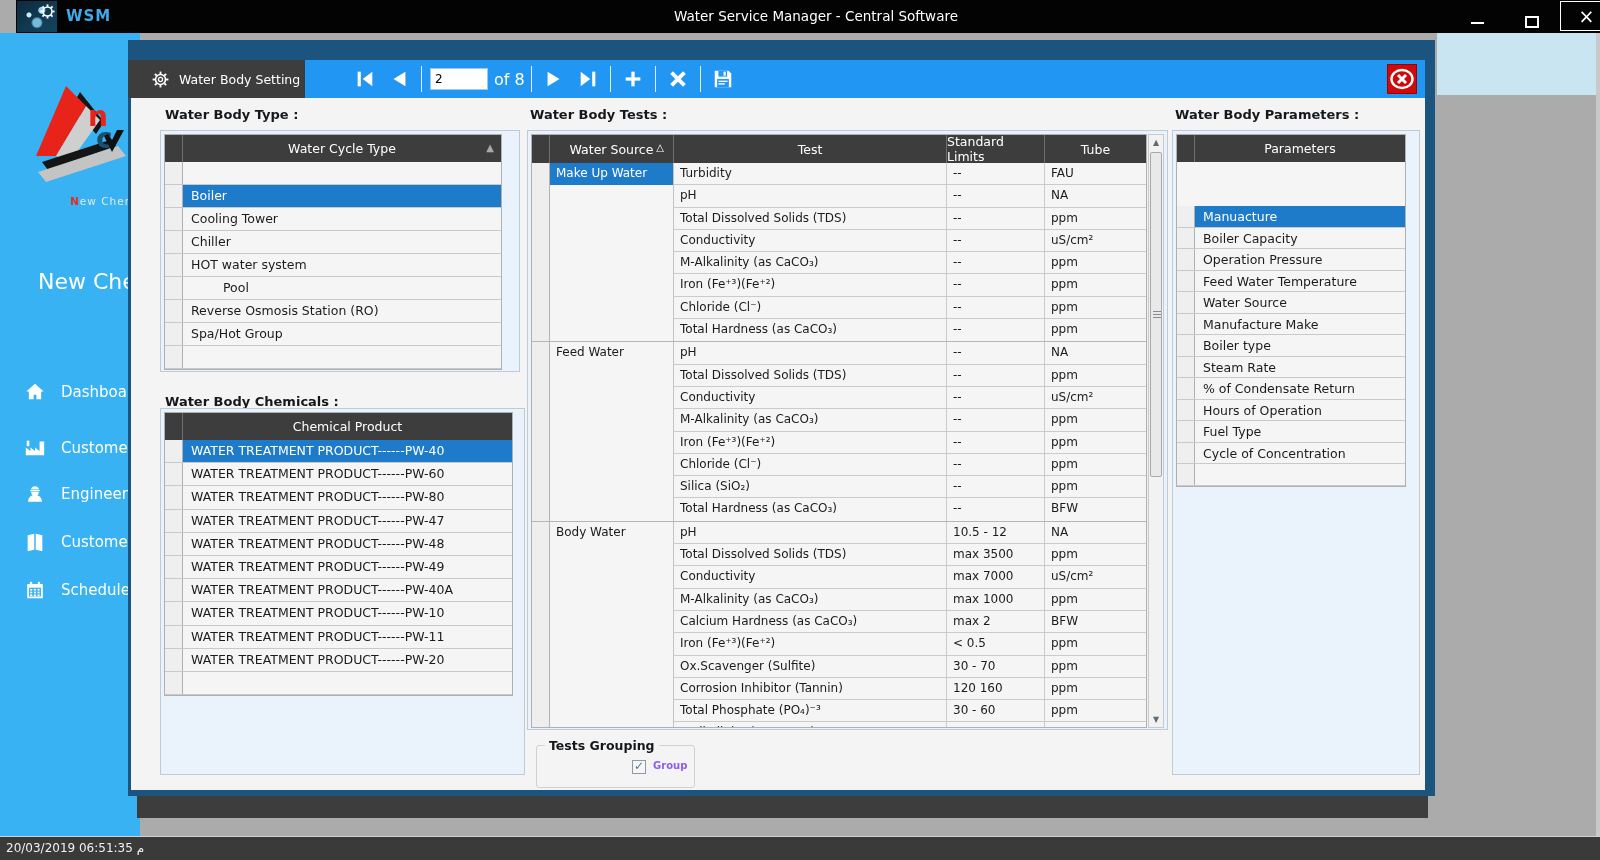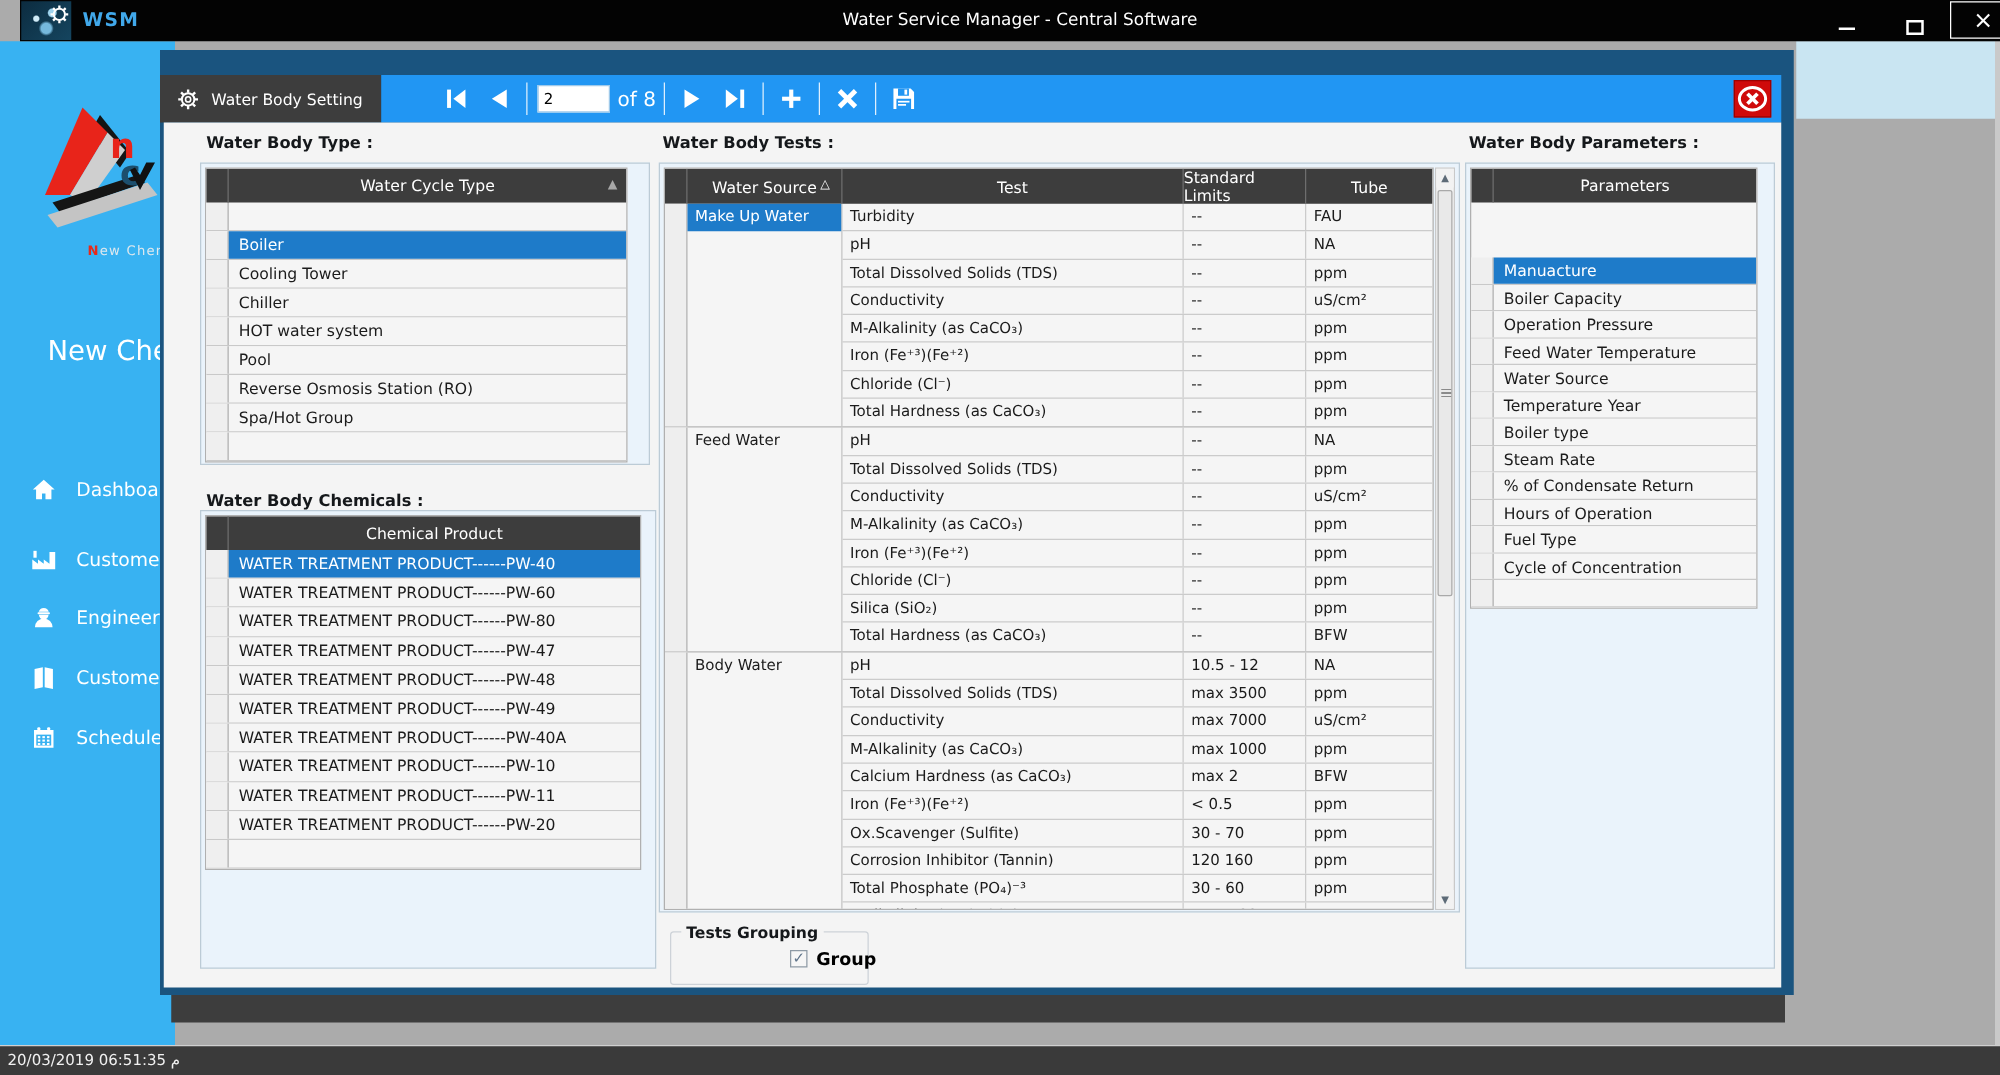--- a/index.html
+++ b/index.html
@@ -39,21 +39,21 @@
   .brand { position:absolute; left:38px; top:236px; font-size:22px; color:#fff; white-space:nowrap; }
   .menu-item { position:absolute; left:0; width:220px; height:34px; display:flex; align-items:center;
                color:#fff; cursor:pointer; padding-left:24px; }
   .menu-item .mi-icon { width:22px; height:22px; flex:0 0 22px; }
   .menu-item .mi-label { margin-left:15px; font-size:15px; white-space:nowrap; }
 
   
   .dialog { position:absolute; left:128px; top:40px; width:1307px; height:756px; background:#1a547f; z-index:5; }
   .dlg-tabrow { position:absolute; left:0; top:20px; right:10px; height:38px; display:flex; }
   .dlg-tab { width:177px; background:#3d3d3d; color:#fff; display:flex; align-items:center;
-             padding-left:13px; font-size:12.5px; gap:9px; }
+             padding-left:23px; font-size:12.5px; gap:9px; }
   .dlg-tab svg { width:19px; height:19px; }
   .toolbar { flex:1; background:#2196f3; display:flex; align-items:center; padding-left:46px; position:relative; }
   .tbtn { width:28px; height:30px; display:flex; align-items:center; justify-content:center; cursor:pointer; margin-right:6px; }
   .tbtn svg { width:22px; height:22px; }
   .tsep { width:1px; height:26px; background:rgba(255,255,255,.85); margin:0 8px 0 2px; }
   .rec-input { width:58px; height:22px; border:1px solid #9ec9ea; background:#fff; font-size:12px;
                padding:0 4px; margin-right:6px; font-family:inherit; }
   .of-label { color:#fff; font-size:16px; margin-right:4px; }
   .dlg-close { position:absolute; right:8px; top:4px; width:30px; height:30px; background:#cf0a0a;
                border:1px solid #9d0000; display:flex; align-items:center; justify-content:center; cursor:pointer; }
@@ -106,21 +106,21 @@
   .sb-grip { position:absolute; left:2px; top:158px; width:8px; height:8px;
              background:repeating-linear-gradient(#8a8a8a 0 1px, transparent 1px 3px); }
 
   
   .groupbox { position:absolute; border:1px solid #cdd2d8; border-radius:3px; background:transparent; }
   .gb-label { position:absolute; left:8px; top:-8px; background:#f4f4f4; padding:0 4px;
               font-size:12.5px; font-weight:bold; color:#15181b; }
   .checkbox { position:absolute; width:14px; height:14px; background:#f6f6f6; border:1px solid #8e9aa5;
               display:flex; align-items:center; justify-content:center; cursor:pointer; }
   .check { color:#5e7389; font-size:12px; font-weight:bold; line-height:12px; margin-top:-2px; }
-  .cb-label { position:absolute; font-size:14px; font-weight:bold; color:#000000; }
+  .cb-label { position:absolute; font-size:10px; font-weight:bold; color:#8b5cf6; }
 </style>
 </head>
 <body>
 
 <div class="window">
 
   <div class="sidebar">
     <svg class="logo-svg" width="110" height="112" viewBox="0 0 110 112">
       <polygon points="52,14 76,44 68,56 44,28" fill="#151515"></polygon>
       <polygon points="8,78 38,8 58,28 28,78" fill="#e8241a"></polygon>
@@ -298,21 +298,21 @@
               <div class="stxt">Cooling Tower</div>
             </div>
             <div class="srow" style="height: 23px;">
               <div class="selc"></div>
               <div class="stxt">Chiller</div>
             </div>
             <div class="srow" style="height: 23px;">
               <div class="selc"></div>
               <div class="stxt">HOT water system</div>
             </div>
-            <div class="srow" style="height: 23px;">
+            <div class="srow" style="height: 23px; gap: 32px;">
               <div class="selc"></div>
               <div class="stxt">Pool</div>
             </div>
             <div class="srow" style="height: 23px;">
               <div class="selc"></div>
               <div class="stxt">Reverse Osmosis Station (RO)</div>
             </div>
             <div class="srow" style="height: 23px;">
               <div class="selc"></div>
               <div class="stxt">Spa/Hot Group</div>
@@ -591,21 +591,21 @@
             <div class="srow" style="height: 21.5px;">
               <div class="selc"></div>
               <div class="stxt">Feed Water Temperature</div>
             </div>
             <div class="srow" style="height: 21.5px;">
               <div class="selc"></div>
               <div class="stxt">Water Source</div>
             </div>
             <div class="srow" style="height: 21.5px;">
               <div class="selc"></div>
-              <div class="stxt">Temperature Year</div>
+              <div class="stxt">Manufacture Make</div>
             </div>
             <div class="srow" style="height: 21.5px;">
               <div class="selc"></div>
               <div class="stxt">Boiler type</div>
             </div>
             <div class="srow" style="height: 21.5px;">
               <div class="selc"></div>
               <div class="stxt">Steam Rate</div>
             </div>
             <div class="srow" style="height: 21.5px;">

